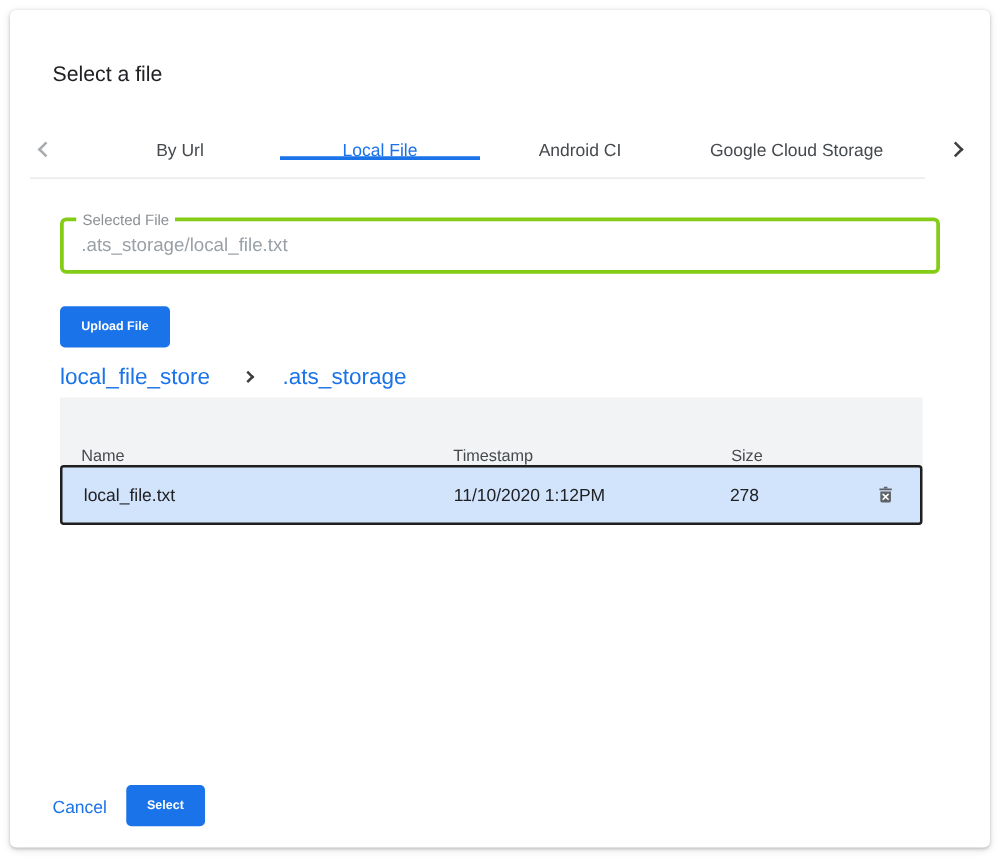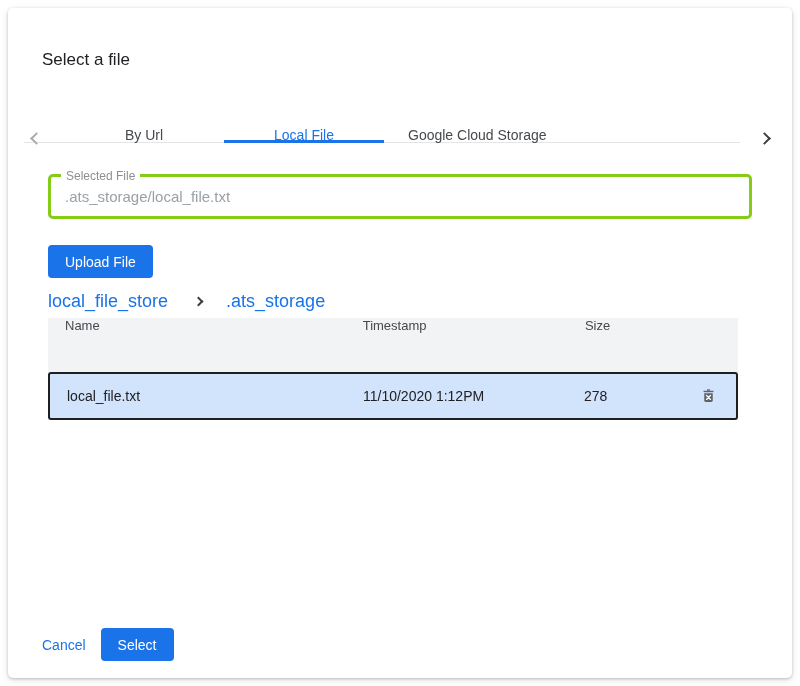--- a/index.html
+++ b/index.html
@@ -25,21 +25,21 @@
     font-weight: 400;
     line-height: 20px;
     color: #202124;
   }
   
   .tab-header {
     margin-top: 26px;
     height: 47px;
     position: relative;
     display: flex;
-    align-items: flex-end;
+    align-items: center;
   }
   .tab-rule {
     position: absolute;
     left: 16px; right: 52px; bottom: 0;
     height: 1px;
     background: #e5e5e5;
   }
   .paginator {
     flex: 0 0 56px;
     background: none; border: none; cursor: pointer;
@@ -96,22 +96,22 @@
     width: 100%; height: 100%;
     border: none; outline: none;
     background: transparent;
     padding: 0 14px;
     font-family: inherit;
     font-size: 15px;
     color: #9aa0a6;
   }
   .btn {
     font-family: inherit;
-    font-size: 14px;
-    font-weight: 400;
+    font-size: 10px;
+    font-weight: 700;
     border: none;
     border-radius: 4px;
     cursor: pointer;
   }
   .btn-primary {
     background: var(--accent, #1a73e8);
     color: #fff;
     height: 33px;
     padding: 0 17px;
   }
@@ -132,21 +132,21 @@
     width: 7px; height: 7px;
     border-width: 0 2px 2px 0;
     color: #3c4043;
     transform: rotate(-45deg);
     margin: 0 24px 0 27px;
   }
   
   .file-table { margin-top: 8px; width: calc(100% - 14px); }
   .thead {
     display: flex;
-    align-items: flex-start;
+    align-items: flex-end;
     height: 54px;
     background: var(--header-bg, #f1f3f4);
     font-size: 13px;
     color: #45494d;
   }
   .trow {
     display: flex;
     align-items: center;
     height: 48px;
     background: var(--row-selected-bg, #d2e3fc);
@@ -189,20 +189,21 @@
   <h1 class="dialog-title">Select a file</h1>
 
   <div class="tab-header">
     <div class="tab-rule"></div>
     <button class="paginator">
       <span class="chev chev-left"></span>
     </button>
     <div class="tabs">
       <div class="tab">By Url</div>
       <div class="tab active">Local File</div>
+      <div class="tab">Android CI</div>
       <div class="tab">Google Cloud Storage</div>
     </div>
     <div class="spacer"></div>
     <button class="paginator">
       <span class="chev chev-right"></span>
     </button>
   </div>
 
   <div class="content">
 

